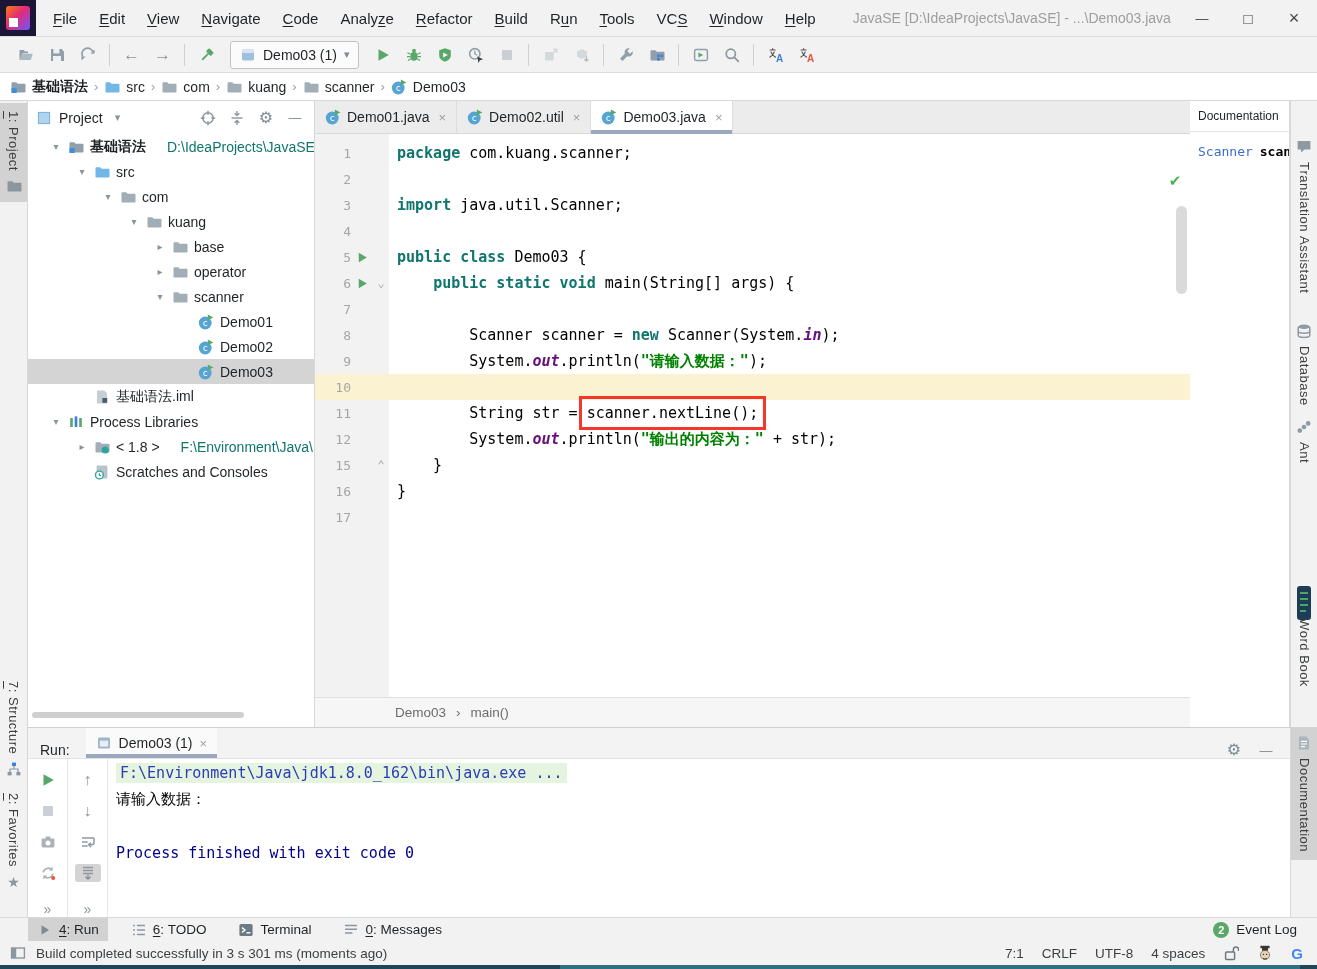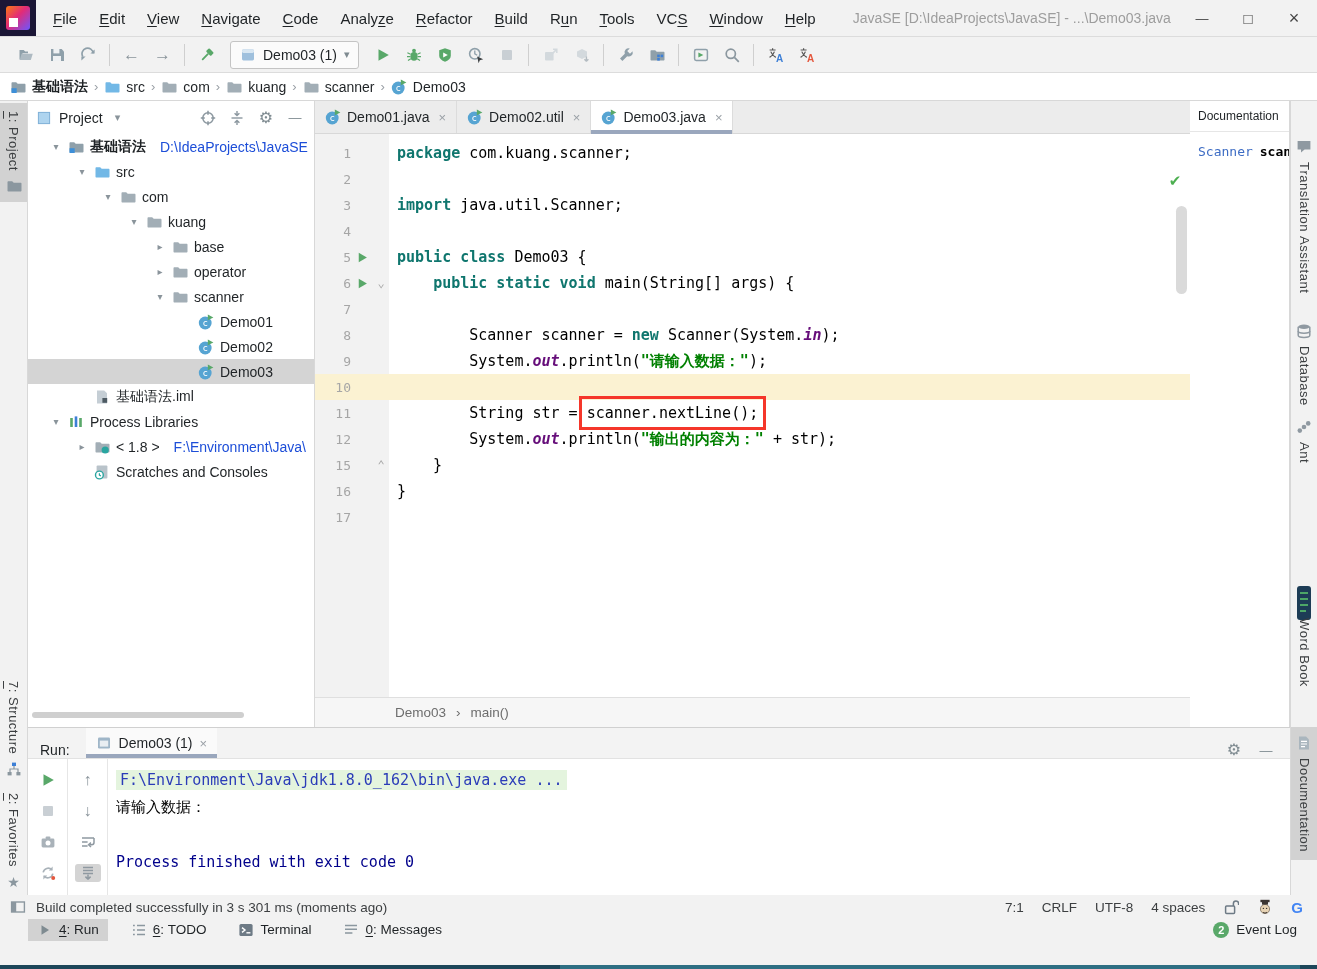--- a/index.html
+++ b/index.html
@@ -48,21 +48,21 @@
   #project-panel{left:28px;top:101px;width:287px;height:626px;background:#fff;border-right:1px solid #d8d8d8;box-sizing:border-box;overflow:hidden}
   #pp-header{height:33px;display:flex;align-items:center;gap:7px;padding:0 8px;font-size:14px}
   #pp-header .grow{flex:1}
   #pp-header .hbtn{display:flex;align-items:center;justify-content:center;width:22px;height:22px}
   .tree-row{height:25px;display:flex;align-items:center;white-space:nowrap;overflow:hidden;font-size:14px}
   .tree-row.selected{background:#d4d4d4}
   .tr-chev{width:20px;text-align:center;color:#8a949b;font-size:10px;flex:none}
   .tr-icon{width:20px;flex:none;display:flex;justify-content:center}
   .tr-label{margin-left:4px}
   .tr-label.bold{font-weight:bold}
-  .tr-extra{color:#1d4ed8;margin-left:14px}
+  .tr-extra{color:#0f766e;margin-left:21px}
   #pp-hscroll{position:absolute;left:4px;bottom:9px;width:212px;height:6px;border-radius:3px;background:#cfcfcf}
 
   
   #editor{left:315px;top:101px;width:875px;height:626px;background:#fff}
   #tabbar{height:33px;background:#ececec;border-bottom:1px solid #d8d8d8;display:flex;box-sizing:border-box}
   .tab{height:32px;display:flex;align-items:center;gap:6px;padding:0 10px;font-size:14px;border-right:1px solid #dcdcdc;position:relative}
   .tab .close{color:#9aa0a6;font-size:13px;margin-left:3px}
   .tab.active{background:#fff}
   .tab.active::after{content:"";position:absolute;left:0;right:0;bottom:-1px;height:4px;background:#9aa7bd}
   #code-area{position:absolute;left:0;top:33px;right:0;bottom:30px;overflow:hidden}
@@ -103,36 +103,36 @@
   #run-header-right{margin-left:auto;display:flex;align-items:center;gap:16px;padding-right:16px}
   .run-col{position:absolute;top:31px;bottom:0;width:40px;border-right:1px solid #e6e6e6;display:flex;flex-direction:column;
            align-items:center;padding-top:12px;gap:13px;box-sizing:border-box}
   #run-col1{left:0}
   #run-col2{left:40px}
   .rc-btn{width:26px;height:26px;display:flex;align-items:center;justify-content:center;border-radius:3px}
   .rc-btn.selected{background:#d4d4d4}
   .rc-more{color:#8a949b;font-size:14px;margin-top:6px}
   #console{position:absolute;left:88px;top:31px;right:4px;bottom:0;padding-top:4px;overflow:hidden;
            font-family:"DejaVu Sans Mono","Liberation Mono",monospace;font-size:15px}
-  .con-line{height:27px;display:flex;align-items:flex-end;white-space:pre}
+  .con-line{height:27px;display:flex;align-items:flex-start;white-space:pre}
   .con-line.cmd span{color:#2b3cb8;background:#e4f4de;padding:1px 4px}
   .con-line.out{color:#000}
   .con-line.input{color:#0a8f0a;font-style:italic}
   .con-line.sys{color:#00008b}
   .con-box{border:3px solid #f5362a;width:fit-content;min-width:262px;padding:1px 9px;margin:4px 0}
 
   
   #bottom-bar{left:0;top:917px;width:1317px;height:24px;border-top:1px solid #d8d8d8;display:flex;align-items:center;
               padding-left:28px;box-sizing:border-box;font-size:13.5px;background:#f2f2f2}
   .bb-item{display:flex;align-items:center;gap:6px;height:23px;padding:0 9px;margin-right:14px}
   .bb-item.selected{background:#d2d2d2}
   #event-log{margin-left:auto;display:flex;align-items:center;gap:7px;padding-right:20px}
   .badge{width:16px;height:16px;border-radius:8px;background:#59a869;color:#fff;font-size:11px;display:flex;
          align-items:center;justify-content:center;font-weight:bold}
-  #status-bar{left:0;top:895px;width:1317px;height:24px;display:flex;align-items:center;gap:10px;
+  #status-bar{left:0;top:941px;width:1317px;height:24px;display:flex;align-items:center;gap:10px;
               padding:0 10px;box-sizing:border-box;font-size:13.5px;color:#3c3f41;background:#f2f2f2}
   #sb-right{margin-left:auto;display:flex;align-items:center;gap:18px;padding-right:4px}
   #bottom-strip{left:0;top:965px;width:1317px;height:4px;background:#1d4659}
   #bottom-strip .seg{position:absolute;left:560px;top:0;width:740px;height:4px;background:#2e6f83}
   .google-g{color:#4285f4;font-weight:bold;font-size:15px}
   u{text-underline-offset:2px}
 </style>
 </head>
 <body>
 

